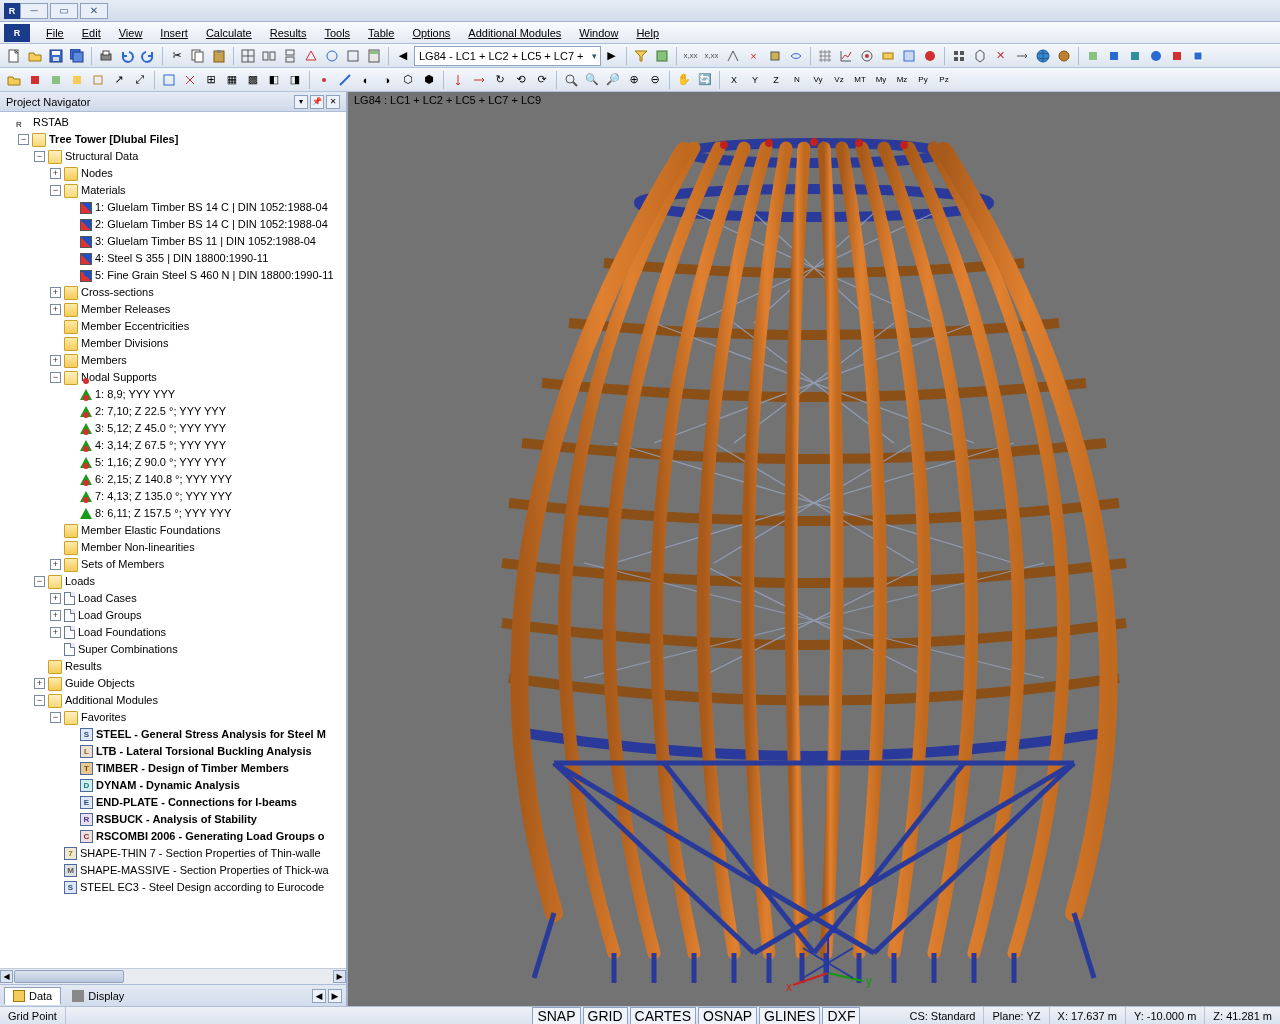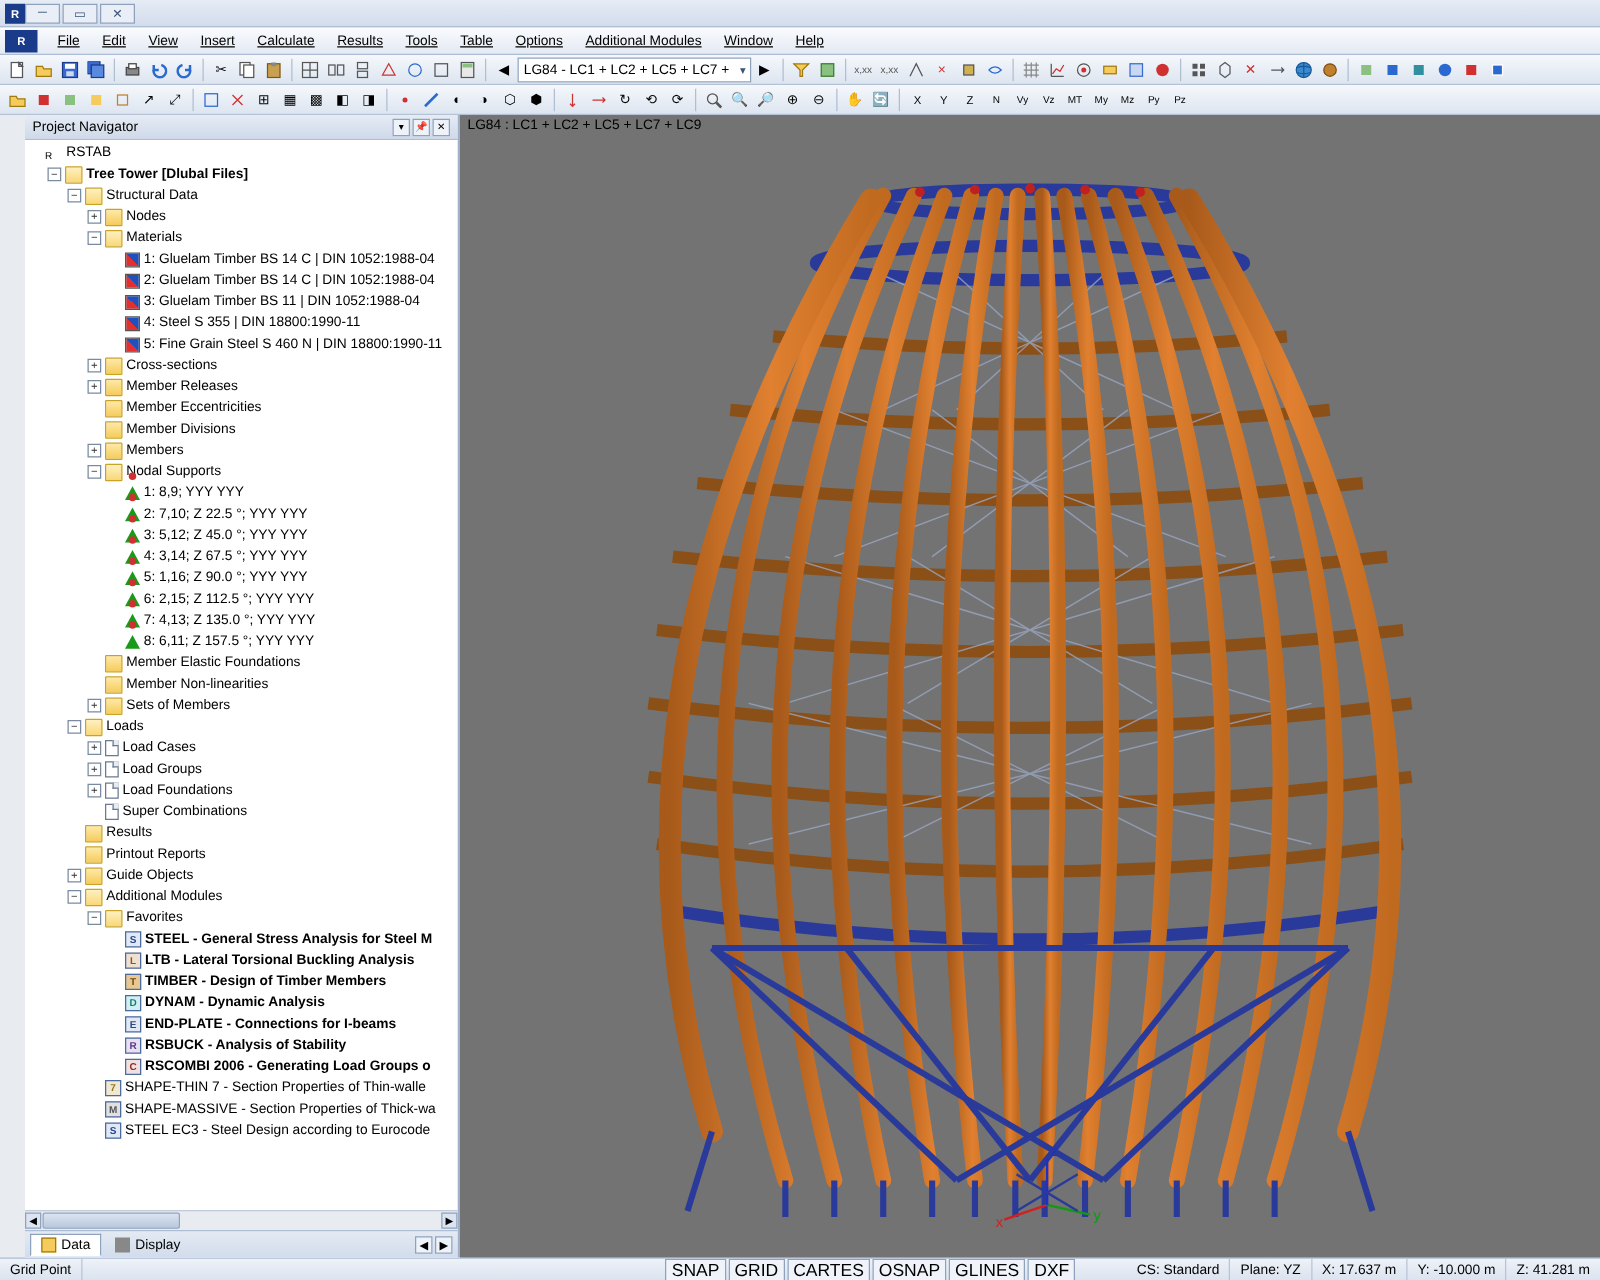--- a/index.html
+++ b/index.html
@@ -20,21 +20,21 @@
 
 
 .toolbar { height: 24px; background: linear-gradient(#f5f8fc,#dde5f0); border-bottom: 1px solid #b4c2d7; display: flex; align-items: center; padding: 0 4px; gap: 1px; }
 .toolbar .sep { width: 1px; height: 18px; background: #b0bed2; margin: 0 3px; }
 .toolbar .tbtn { width: 20px; height: 20px; display: inline-flex; align-items: center; justify-content: center; border: 1px solid transparent; }
 .toolbar .combo { height: 20px; border: 1px solid #8fa2bd; background: #fff; font-size: 11px; padding: 0 16px 0 4px; display: inline-flex; align-items: center; position: relative; min-width: 170px; }
 .toolbar .combo:after { content: "▾"; position: absolute; right: 3px; color: #3a547a; font-size: 9px; }
 .ic { width: 14px; height: 14px; display: block; }
 
 
-.main { display: flex; height: calc(1024px - 22px - 22px - 24px - 24px - 18px); padding-left: 20px; }
+.main { display: flex; height: calc(1024px - 22px - 22px - 24px - 24px - 18px); }
 .sidebar { width: 348px; border-right: 2px solid #9fb0c8; display: flex; flex-direction: column; background: #f5f7fb; }
 .sidebar-header { height: 20px; background: linear-gradient(#e6ecf5,#cfd9e9); border-bottom: 1px solid #adbdd5; display: flex; align-items: center; padding: 0 6px; font-size: 11px; }
 .sidebar-header .sh-spacer { flex: 1; }
 .sidebar-header .sh-btn { width: 14px; height: 14px; border: 1px solid #8fa2bd; background: #eef3fa; margin-left: 2px; display:flex; align-items:center; justify-content:center; font-size:8px; }
 .tree { flex: 1; overflow: auto; background: #fff; padding: 2px 0; }
 .tree ul { list-style: none; padding-left: 16px; }
 .tree > ul { padding-left: 2px; }
 .tree li { white-space: nowrap; line-height: 17px; }
 .tree .row { display: flex; align-items: center; gap: 3px; padding-right: 4px; }
 .tree .exp { width: 11px; height: 11px; border: 1px solid #7a8aa0; background: #fff; display: inline-flex; align-items: center; justify-content: center; font-size: 9px; line-height: 1; color: #333; cursor: default; }
@@ -591,21 +591,21 @@
                             <div class="row">
                               <span class="exp none"></span>
                               <span class="sup"></span>
                               <span>5: 1,16; Z 90.0 °; YYY YYY</span>
                             </div>
                           </li>
                         <li>
                             <div class="row">
                               <span class="exp none"></span>
                               <span class="sup"></span>
-                              <span>6: 2,15; Z 112.5 °; YYY YYY</span>
+                              <span>6: 2,15; Z 140.8 °; YYY YYY</span>
                             </div>
                           </li>
                         <li>
                             <div class="row">
                               <span class="exp none"></span>
                               <span class="sup"></span>
                               <span>7: 4,13; Z 135.0 °; YYY YYY</span>
                             </div>
                           </li>
                         <li>
@@ -675,27 +675,20 @@
                           <span>Super Combinations</span>
                         </div>
                       </li>
                   </ul>
                 </li>
                 <li>
                     <div class="row">
                       <span class="exp none"></span>
                       <span class="ticon folder"></span>
                       <span>Results</span>
-                    </div>
-                  </li>
-                <li>
-                    <div class="row">
-                      <span class="exp none"></span>
-                      <span class="ticon folder"></span>
-                      <span>Printout Reports</span>
                     </div>
                   </li>
                 <li>
                     <div class="row">
                       <span class="exp">+</span>
                       <span class="ticon folder"></span>
                       <span>Guide Objects</span>
                     </div>
                   </li>
                 <li>

